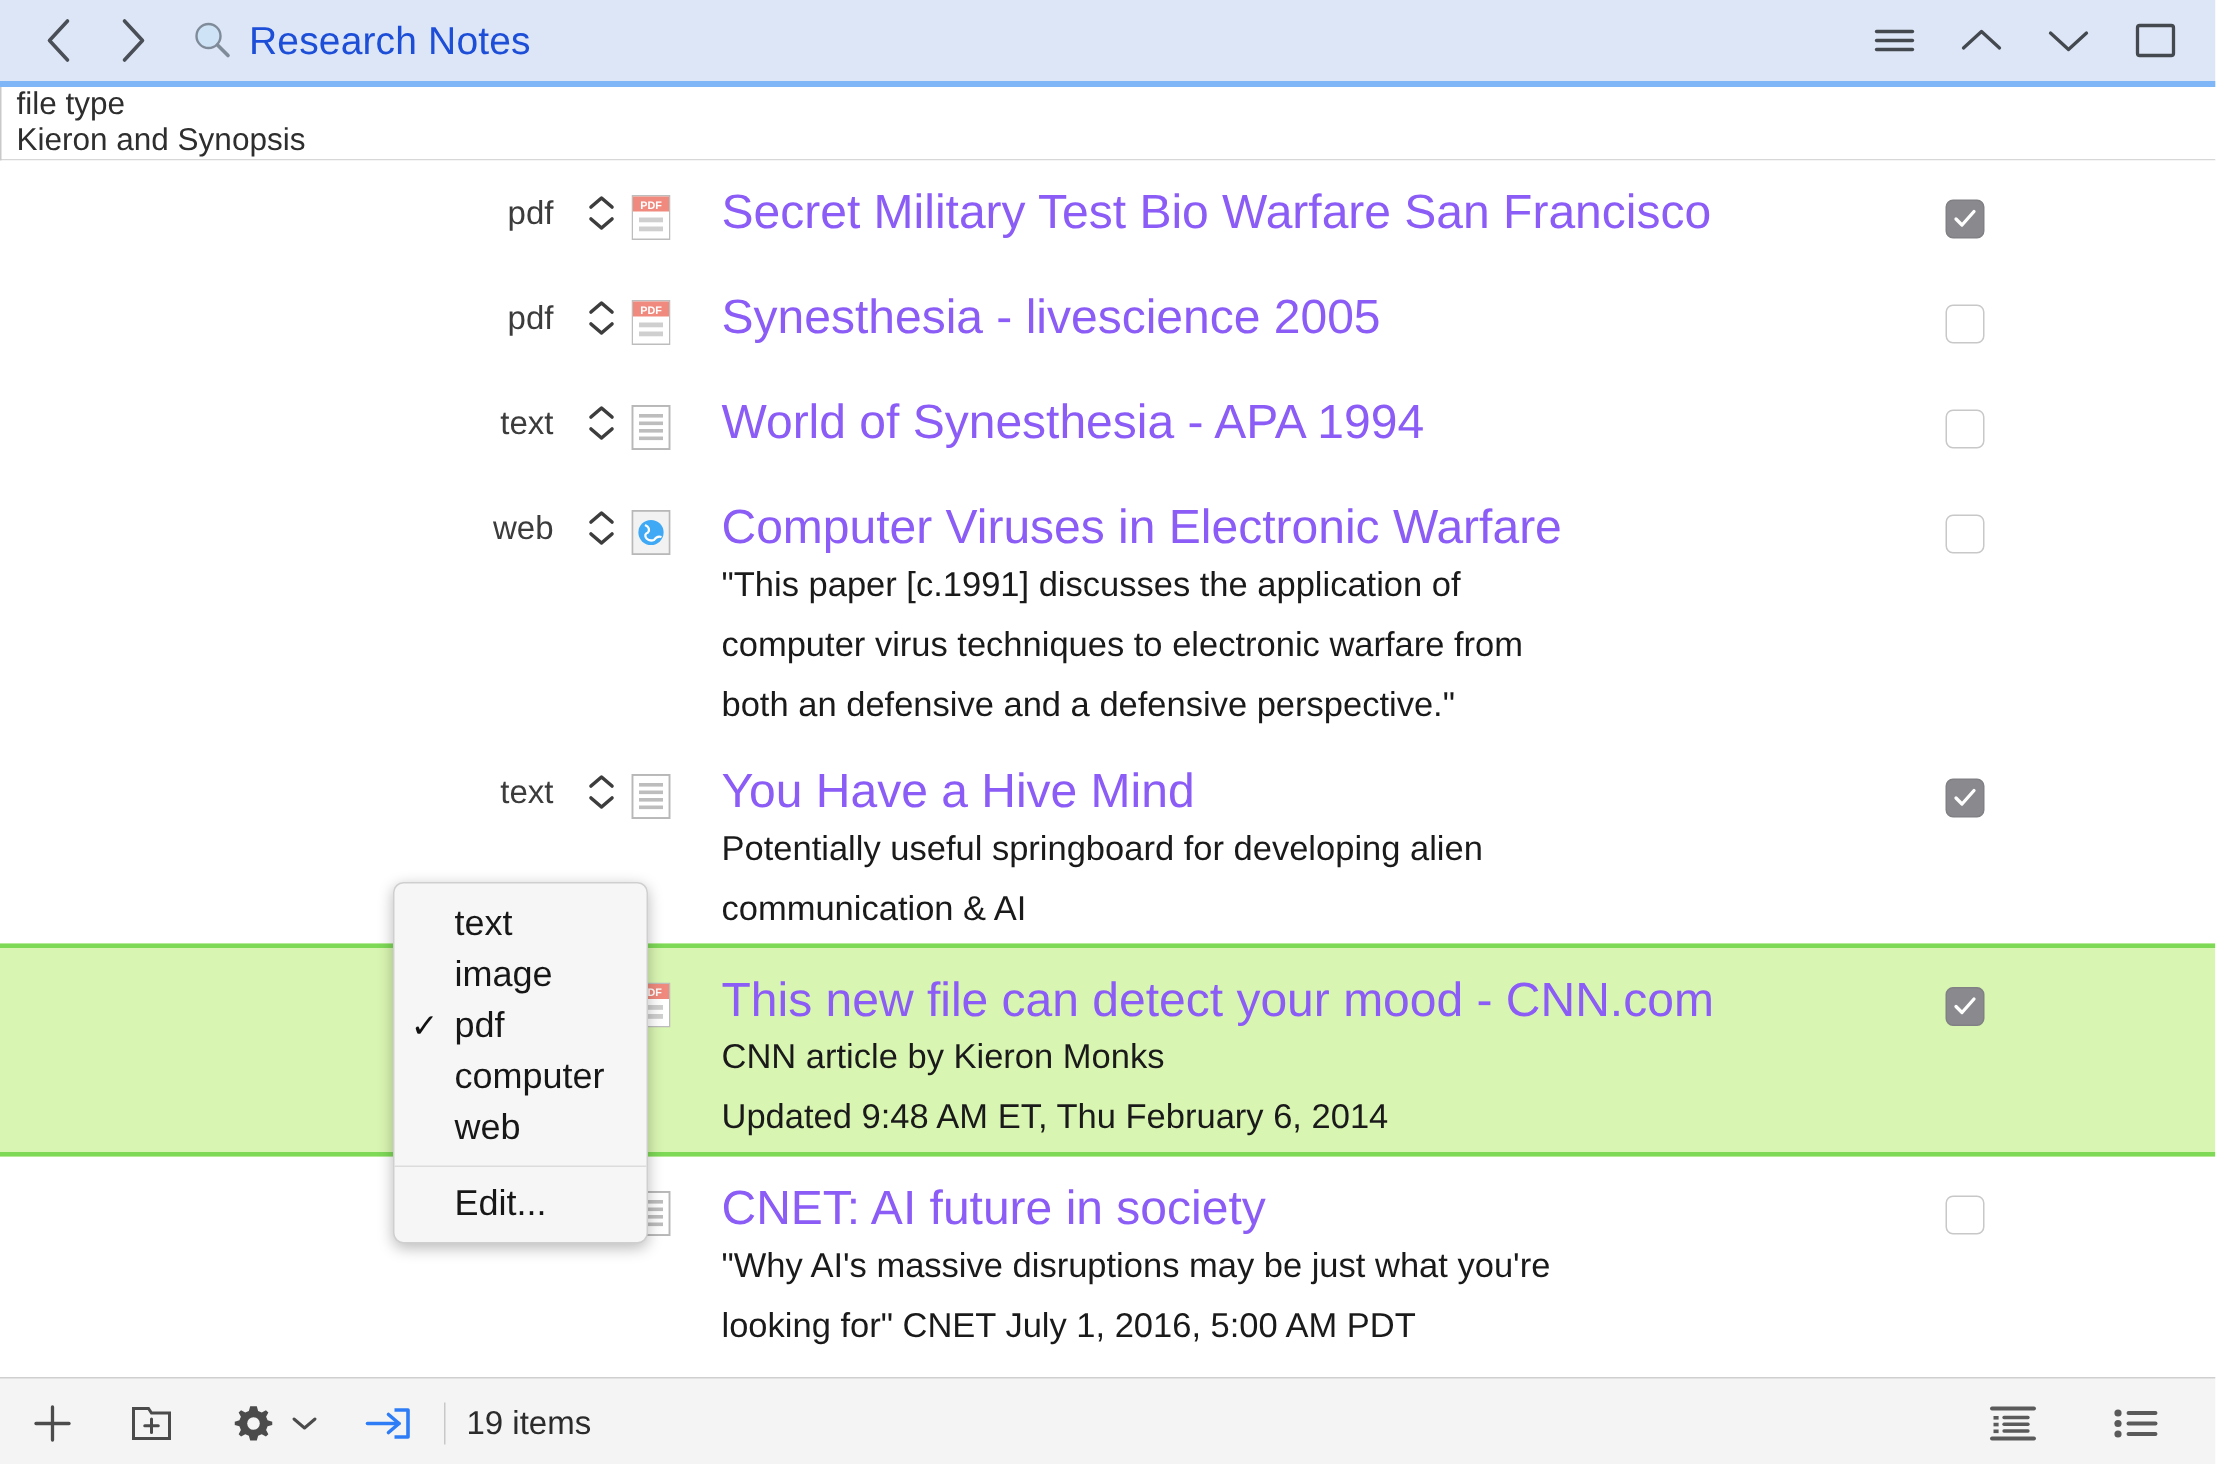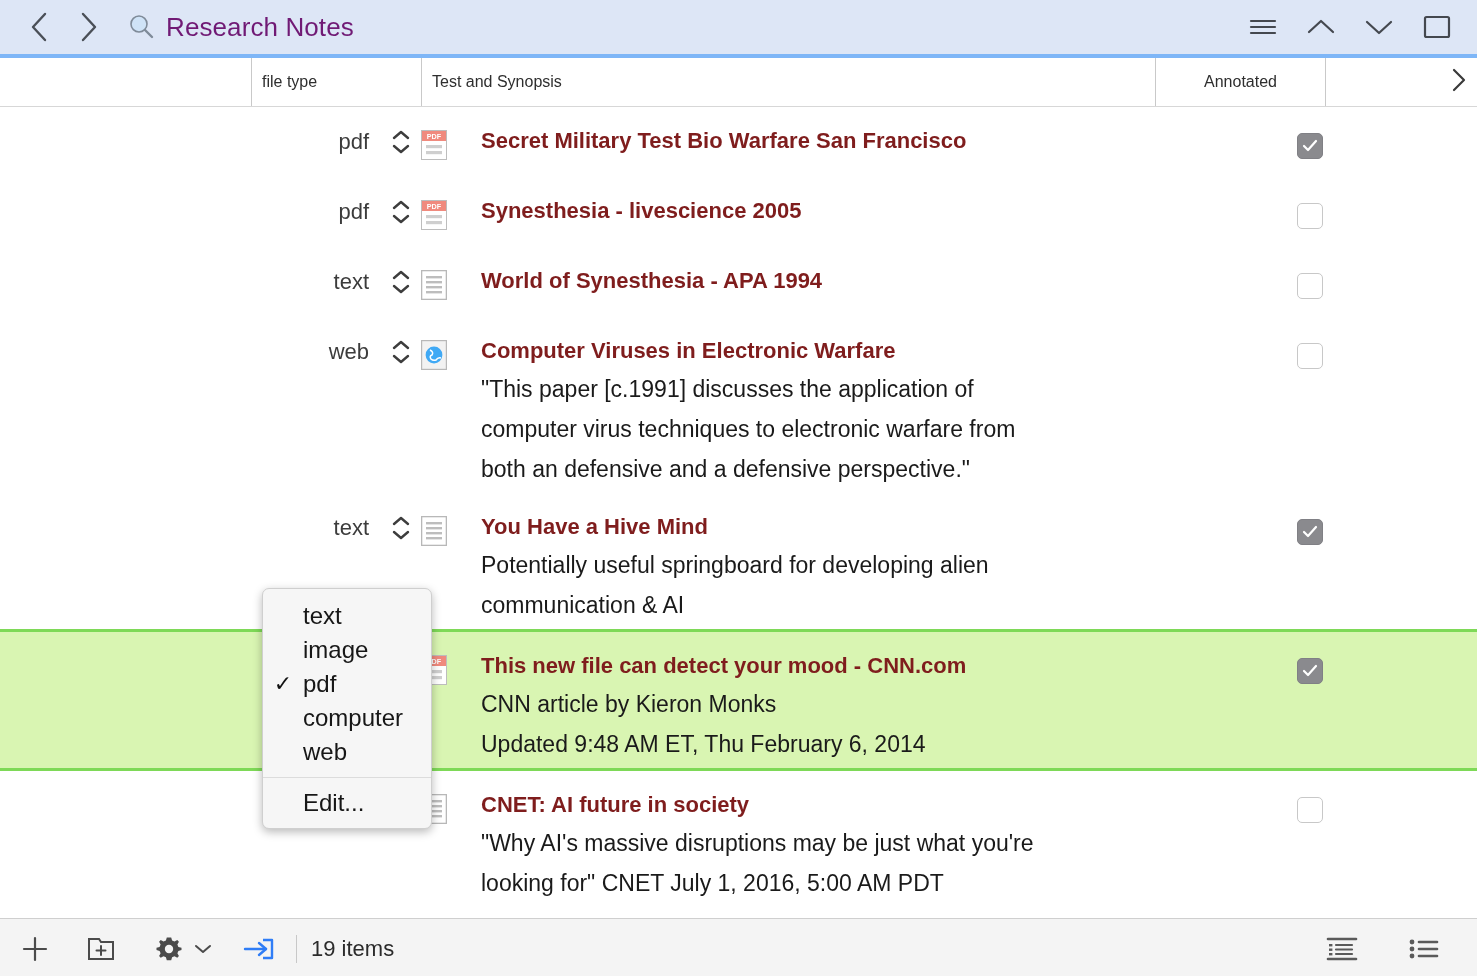--- a/index.html
+++ b/index.html
@@ -28,21 +28,21 @@
     display: flex; align-items: center; justify-content: center;
     color: #4a4f57;
   }
   .nav-arrow svg { display: block; }
   .nav-back { margin-left: 18px; }
   .nav-fwd { margin-left: 8px; }
   .search-icon { margin-left: 14px; width: 34px; height: 34px;
     display:flex; align-items:center; justify-content:center; }
   .title-text {
     margin-left: 8px;
-    font-size: 26px; color: #701a75;
+    font-size: 26px; color: #1d4ed8;
     font-family: "Liberation Sans", sans-serif;
     letter-spacing: 0.1px;
   }
   .titlebar-right {
     margin-left: auto; margin-right: 18px;
     display: flex; align-items: center; gap: 14px;
   }
   .tb-btn {
     width: 44px; height: 40px;
     display: flex; align-items: center; justify-content: center;
@@ -50,21 +50,21 @@
   }
 
   
   .colheader {
     position: absolute; left: 0; top: 58px;
     width: 1477px; height: 49px;
     background: #ffffff;
     border-bottom: 1px solid #d7d7d7;
     box-sizing: border-box;
     display: flex; align-items: stretch;
-    font-size: 16px; color: #2e2e2e;
+    font-size: 21px; color: #2e2e2e; flex-direction: column;
   }
   .col-spacer { width: 251px; }
   .col-cell {
     border-left: 1px solid #c9c9c9;
     display: flex; align-items: center;
     padding-left: 10px;
     box-sizing: border-box;
   }
   .col-filetype { width: 170px; }
   .col-title { width: 734px; }
@@ -109,21 +109,21 @@
     width: 60px; flex-shrink: 0;
     display: flex; align-items: flex-start; justify-content: flex-start;
     padding-top: 23px; box-sizing: border-box;
   }
   .cell-title {
     width: 744px; flex-shrink: 0;
     padding-top: 18px; padding-bottom: 6px;
     box-sizing: border-box;
   }
   .rtitle {
-    font-size: 22px; font-weight: bold; color: #7f1d1d;
+    font-size: 32px; font-weight: normal; color: #8b5cf6;
     line-height: 32px;
   }
   .rsyn {
     font-size: 23px; color: #1a1a1a; line-height: 36px;
     margin-top: 4px;
   }
   .cell-annot {
     width: 170px; flex-shrink: 0;
     display: flex; align-items: flex-start; justify-content: center;
     padding-top: 26px; box-sizing: border-box;
@@ -234,21 +234,21 @@
       <svg width="30" height="26" viewBox="0 0 30 26">
         <rect x="3" y="3" width="24" height="20" rx="1.5" fill="none" stroke="#44484f" stroke-width="2.2"></rect>
       </svg>
     </div>
   </div>
 </div>
 
 <div class="colheader">
   <div class="col-spacer"></div>
   <div class="col-cell col-filetype">file type</div>
-  <div class="col-cell col-title">Test and Synopsis</div>
+  <div class="col-cell col-title">Kieron and Synopsis</div>
   <div class="col-cell col-annot">Annotated</div>
   <div class="col-cell col-last">
     <span class="chev">
       <svg width="16" height="26" viewBox="0 0 16 26">
         <path d="M3 3 L13 13 L3 23" fill="none" stroke="#3a3a3a" stroke-width="2.2" stroke-linecap="round" stroke-linejoin="round"></path>
       </svg>
     </span>
   </div>
 </div>
 

